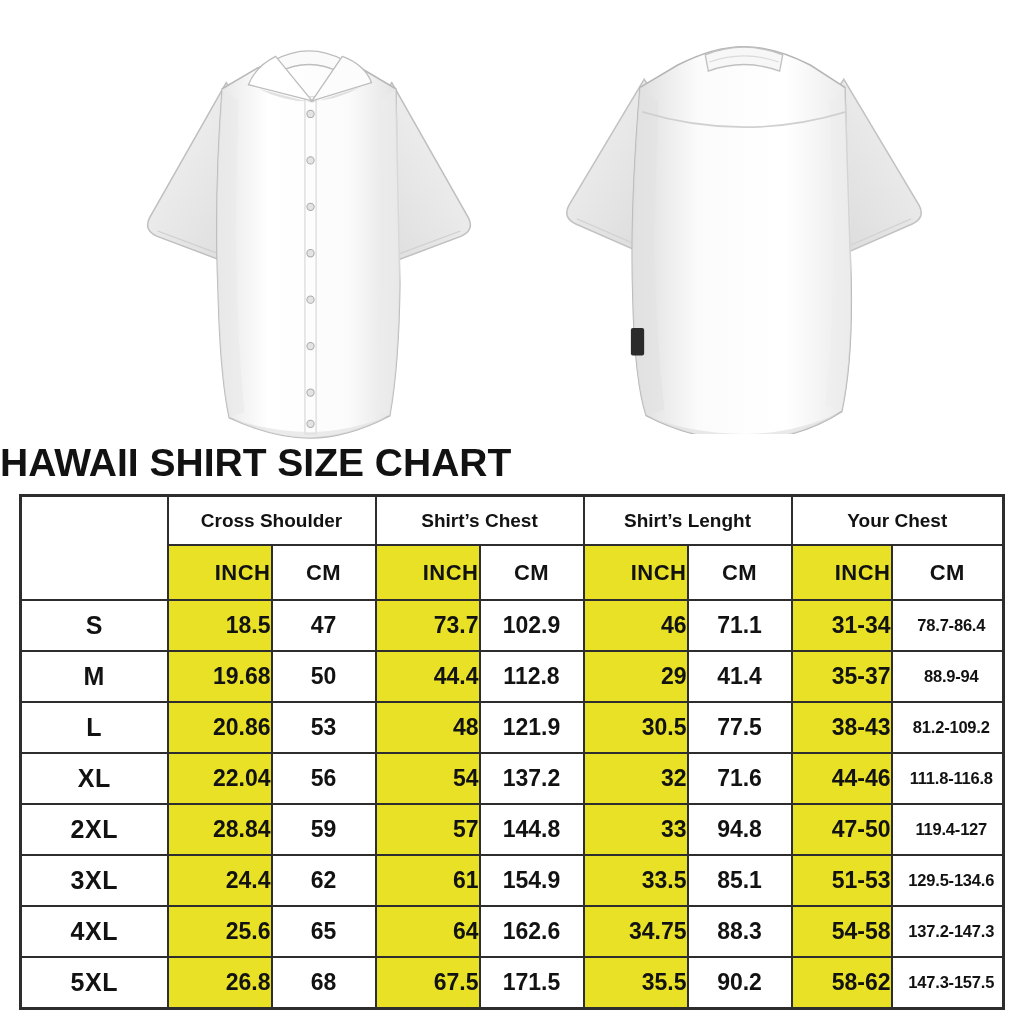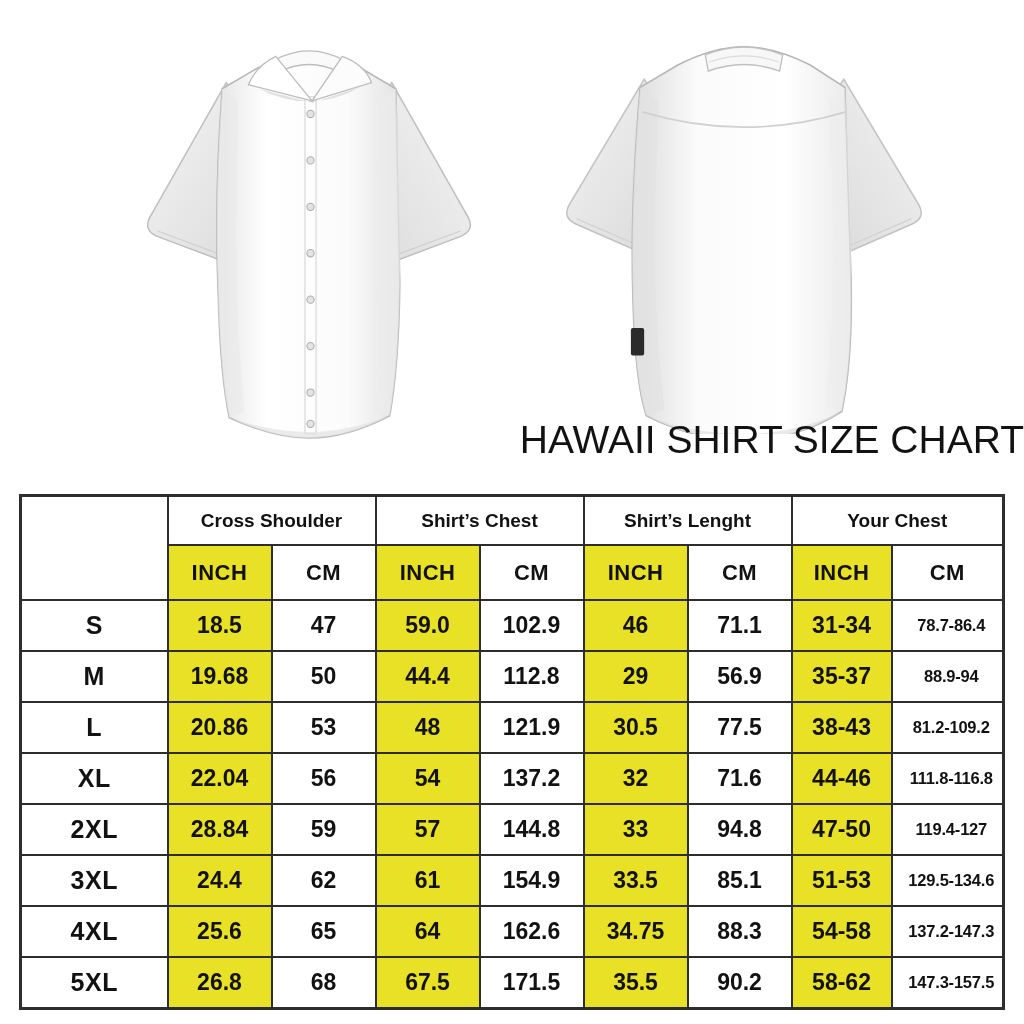--- a/index.html
+++ b/index.html
@@ -5,43 +5,43 @@
   html,body{margin:0;padding:0;}
   body{
     width:1024px;height:1024px;position:relative;overflow:hidden;
     background:var(--bg,#ffffff);
     font-family:"Liberation Sans",sans-serif;
   }
   .shirt-img{position:absolute;}
   #front-shirt{left:106px;top:10px;}
   #back-shirt{left:530px;top:14px;}
   .page-title{
-    position:absolute;left:0;top:418px;width:100%;
-    text-align:right;
-    font-size:39px;font-weight:400;letter-spacing:0px;
+    position:absolute;left:0;top:441px;width:100%;
+    text-align:left;
+    font-size:39px;font-weight:700;letter-spacing:0px;
     color:var(--text,#121212);
     white-space:nowrap;
   }
   table.size-chart{
     position:absolute;left:19px;top:494px;width:983px;
     border-collapse:collapse;table-layout:fixed;
     border:3px solid var(--border,#2d2d2d);
   }
   .size-chart th,.size-chart td{
     border:2px solid var(--border,#2d2d2d);
     text-align:center;vertical-align:middle;
     font-weight:bold;color:var(--text,#121212);
     padding:0;overflow:hidden;white-space:nowrap;
   }
   .size-chart tr.group-row th{height:47px;font-size:19px;}
   .size-chart tr.unit-row th{height:53px;font-size:22px;letter-spacing:.5px;}
   .size-chart tbody tr{height:51px;}
   .size-chart tbody th.size{font-size:25px;letter-spacing:.5px;}
   .size-chart td{font-size:23px;}
-  .size-chart .inch{background:var(--highlight,#e8e126);}
+  .size-chart .inch{background:var(--highlight,#e8e126);text-align:right;}
   .size-chart td.small{font-size:16.5px;letter-spacing:-.2px;padding-left:8px;}
 </style>
 </head>
 <body>
 
 <svg id="front-shirt" class="shirt-img" width="406" height="432" viewBox="0 0 400 428" role="img" aria-label="White short-sleeve button-up shirt, front view">
   <defs>
     <linearGradient id="fBody" x1="0" y1="0" x2="1" y2="0">
       <stop offset="0" stop-color="#e6e6e6"></stop>
       <stop offset="0.28" stop-color="#ffffff"></stop>
@@ -159,35 +159,35 @@
       <th>CM</th>
       <th class="inch">INCH</th>
       <th>CM</th>
     </tr>
   </thead>
   <tbody>
     <tr>
       <th class="size">S</th>
       <td class="inch">18.5</td>
       <td>47</td>
-      <td class="inch">59.0</td>
+      <td class="inch">73.7</td>
       <td>102.9</td>
       <td class="inch">46</td>
       <td>71.1</td>
       <td class="inch">31-34</td>
       <td class="small">78.7-86.4</td>
     </tr>
     <tr>
       <th class="size">M</th>
       <td class="inch">19.68</td>
       <td>50</td>
       <td class="inch">44.4</td>
       <td>112.8</td>
       <td class="inch">29</td>
-      <td>56.9</td>
+      <td>41.4</td>
       <td class="inch">35-37</td>
       <td class="small">88.9-94</td>
     </tr>
     <tr>
       <th class="size">L</th>
       <td class="inch">20.86</td>
       <td>53</td>
       <td class="inch">48</td>
       <td>121.9</td>
       <td class="inch">30.5</td>

